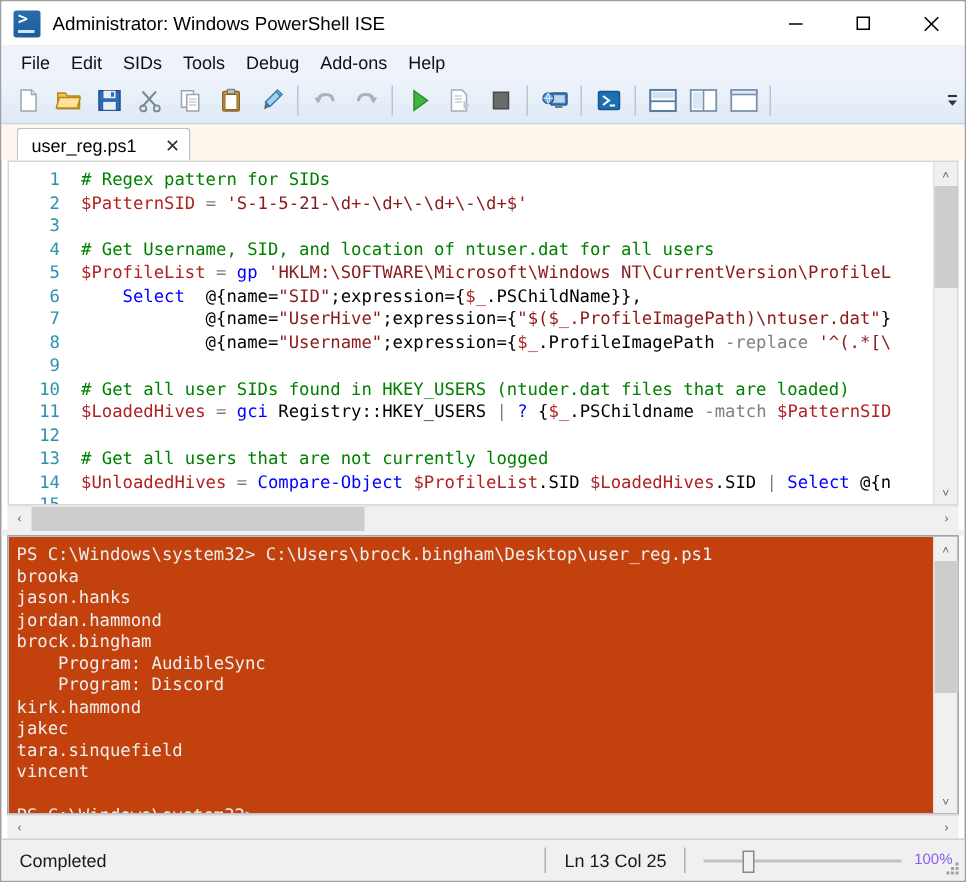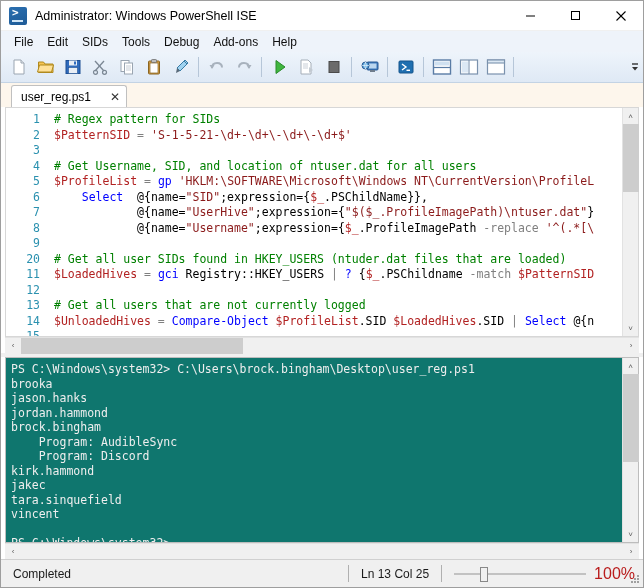--- a/index.html
+++ b/index.html
@@ -239,21 +239,21 @@
   }
   .console-row {
     flex: 1 1 auto;
     display: flex;
     min-height: 0;
     border: 1px solid #bdbdbd;
     background: #012456;
   }
   .console-text {
     flex: 1 1 auto;
-    background: #0f766e;
+    background: #c2410c;
     color: #eeeeee;
     font-family: "DejaVu Sans Mono", monospace;
     font-size: 11.5px;
     line-height: 14.5px;
     white-space: pre;
     padding: 4px 0 0 5px;
     overflow: hidden;
   }
   .console-text .cl { height: 14.5px; }
 
@@ -288,21 +288,21 @@
   .zoom-slider { width: 132px; height: 16px; position: relative; }
   .zoom-rail {
     position: absolute; top: 7px; left: 0; right: 0;
     height: 2px; background: #c2c2c2;
   }
   .zoom-thumb {
     position: absolute; top: 1px; left: 26px;
     width: 8px; height: 15px;
     background: #f0f0f0; border: 1px solid #888;
   }
-  .zoom-label { font-size: 16px; color: #b91c1c; }
+  .zoom-label { font-size: 10px; color: #8b5cf6; }
   .grip {
     position: absolute; right: 2px; bottom: 2px;
     width: 12px; height: 12px;
   }
   .grip i {
     position:absolute; width:2px; height:2px; background:#a0a0a0;
   }
 </style>
 </head>
 <body>
@@ -513,21 +513,21 @@
       <div class="gutter" id="gutter">
           <div>1</div>
           <div>2</div>
           <div>3</div>
           <div>4</div>
           <div>5</div>
           <div>6</div>
           <div>7</div>
           <div>8</div>
           <div>9</div>
-          <div>20</div>
+          <div>10</div>
           <div>11</div>
           <div>12</div>
           <div>13</div>
           <div>14</div>
           <div>15</div>
         </div>
       <div class="fold-col" id="foldcol">
           <div>&nbsp;</div>
           <div>&nbsp;</div>
           <div>&nbsp;</div>

